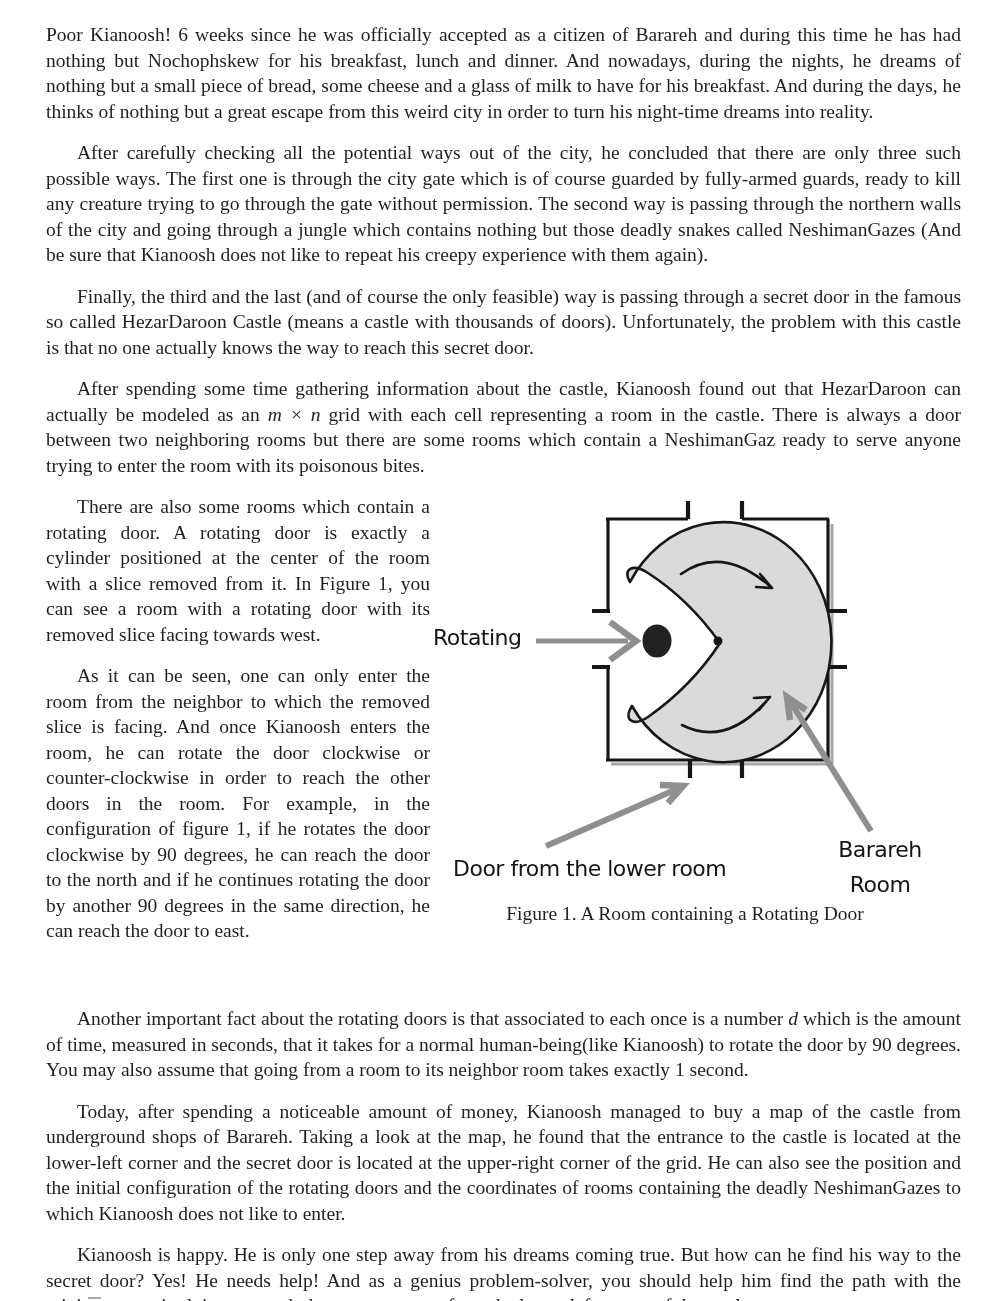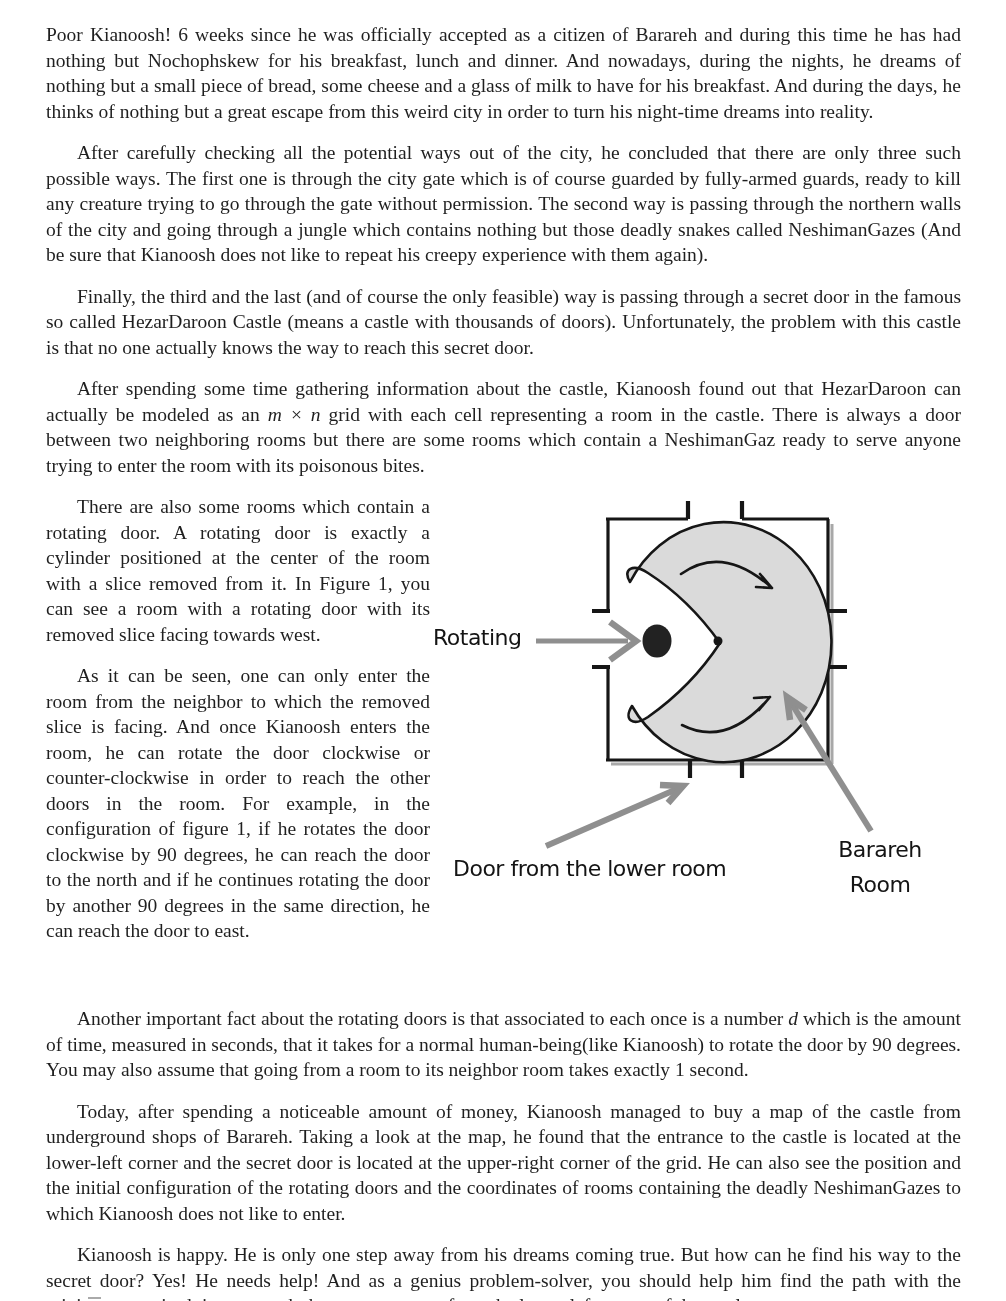--- a/index.html
+++ b/index.html
@@ -103,20 +103,21 @@
           <path d="M 180,128 L 206,147 L 180,166" stroke-width="6.5"></path>
           <path d="M 116,352 L 247,295" stroke-width="6"></path>
           <path d="M 238,309 L 253,292 L 230,291" stroke-width="6.5"></path>
           <path d="M 360,207 L 441,337" stroke-width="6"></path>
           <path d="M 376,216 L 357,203 L 360,226" stroke-width="6.5"></path>
         </g>
       </svg>
       <div class="figlabel" style="left:3px; top:131px;">Rotating</div>
       <div class="figlabel" style="left:23px; top:362px;">Door from the lower room</div>
       <div class="figlabel rotating" style="left:396px; top:338px; width:108px;"><span>Barareh</span><br><span>Room</span></div>
+      <div class="figcaption">Figure 1. A Room containing a Rotating Door</div>
     </div>
 
     <p class="para">There are also some rooms which contain a rotating door. A rotating door is exactly a cylinder positioned at the center of the room with a slice removed from it. In Figure 1, you can see a room with a rotating door with its removed slice facing towards west.</p>
 
     <p class="para">As it can be seen, one can only enter the room from the neighbor to which the removed slice is facing. And once Kianoosh enters the room, he can rotate the door clockwise or counter-clockwise in order to reach the other doors in the room. For example, in the configuration of figure 1, if he rotates the door clockwise by 90 degrees, he can reach the door to the north and if he continues rotating the door by another 90 degrees in the same direction, he can reach the door to east.</p>
   </div>
 
   <p class="para clearer"><span>Another important fact about the rotating doors is that associated to each once is a number </span><i class="mathvar">d</i><span> which is the amount of time, measured in seconds, that it takes for a normal human-being(like Kianoosh) to rotate the door by 90 degrees. You may also assume that going from a room to its neighbor room takes exactly 1 second.</span></p>
 
   <p class="para">Today, after spending a noticeable amount of money, Kianoosh managed to buy a map of the castle from underground shops of Barareh. Taking a look at the map, he found that the entrance to the castle is located at the lower-left corner and the secret door is located at the upper-right corner of the grid. He can also see the position and the initial configuration of the rotating doors and the coordinates of rooms containing the deadly NeshimanGazes to which Kianoosh does not like to enter.</p>

